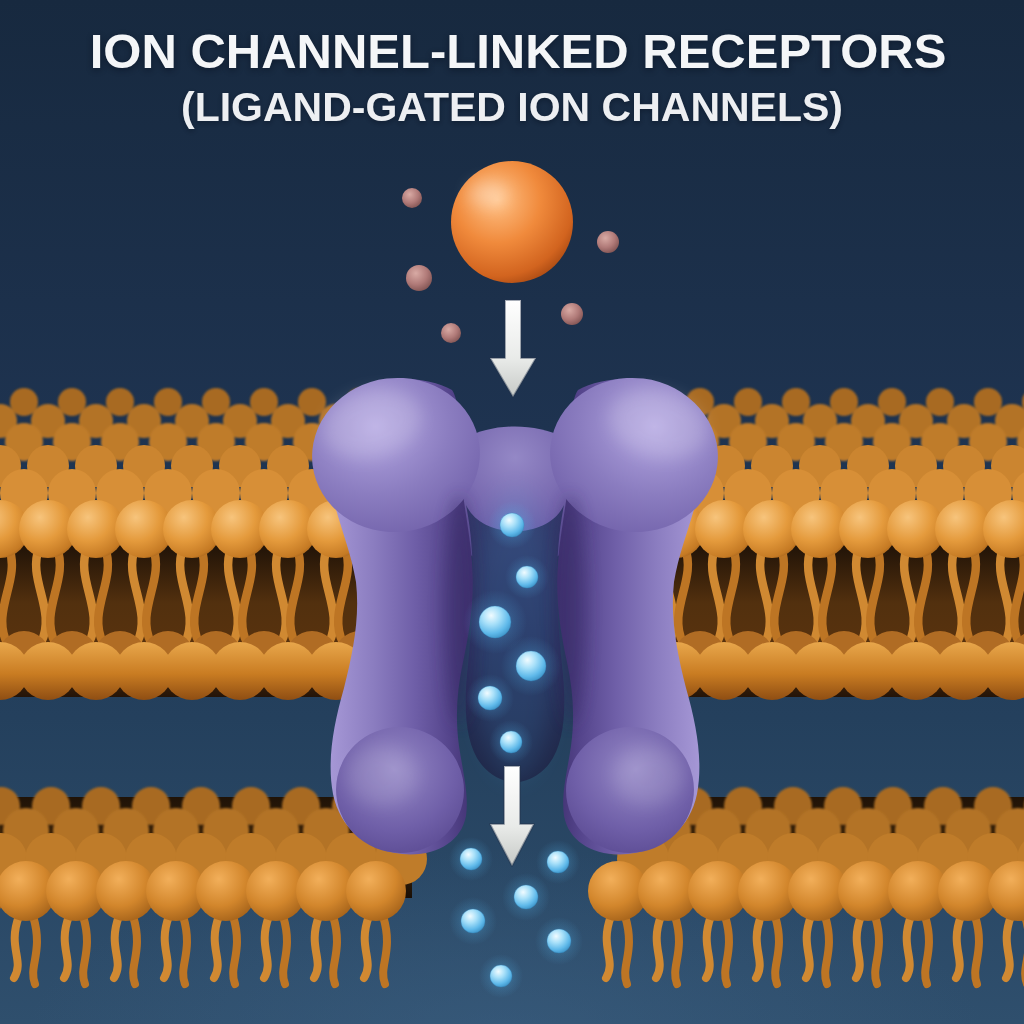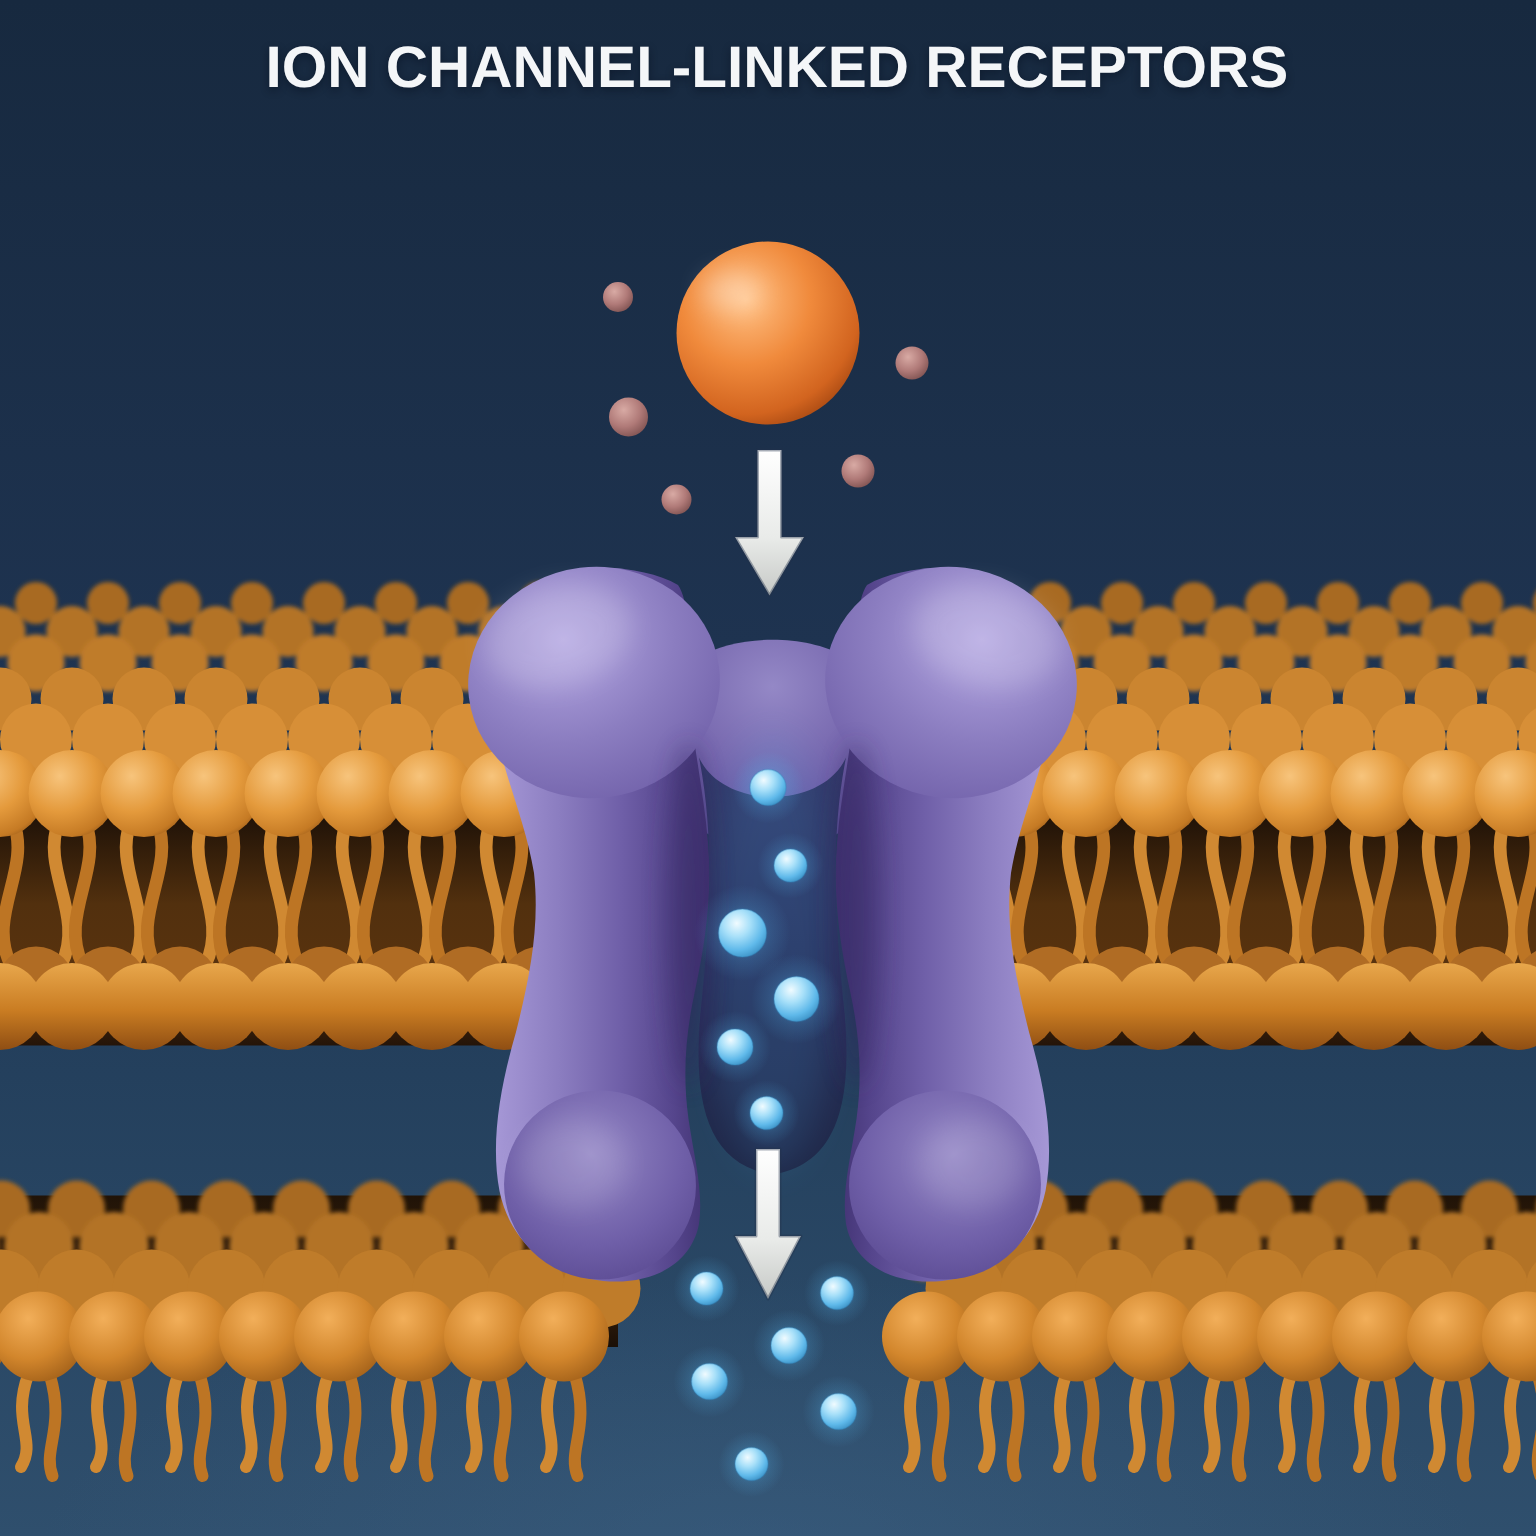--- a/index.html
+++ b/index.html
@@ -7,21 +7,21 @@
     position:relative;width:1024px;height:1024px;
     font-family:"Liberation Sans",sans-serif;
     background:linear-gradient(180deg,
       var(--bg-top,#17293f) 0%,
       var(--bg-mid,#1e3350) 42%,
       var(--bg-low,#24405d) 70%,
       var(--bg-bottom,#2f4f6d) 100%);
   }
   svg.scene{position:absolute;left:0;top:0;}
   .titles{position:absolute;top:26px;left:0;right:0;text-align:center;color:var(--title,#f4f6f8);z-index:5;}
-  .h1{font-size:39px;font-weight:bold;letter-spacing:0px;line-height:1.05;text-shadow:0 2px 6px rgba(4,12,24,.45);padding-left:12px;}
+  .h1{font-size:49px;font-weight:bold;letter-spacing:0px;line-height:1.05;text-shadow:0 2px 6px rgba(4,12,24,.45);padding-left:12px;}
   .h2{font-size:41px;font-weight:bold;margin-top:7px;opacity:.97;text-shadow:0 2px 5px rgba(4,12,24,.4);}
 </style>
 </head>
 <body>
 
 <div class="stage">
 
   <svg class="scene" width="1024" height="1024" viewBox="0 0 1024 1024" xmlns="http://www.w3.org/2000/svg">
     <defs>
       <filter id="blur8" x="-60%" y="-60%" width="220%" height="220%">
@@ -466,15 +466,16 @@
         <circle cx="473" cy="921" r="12" fill="url(#ionGrad)" stroke="#3388bd" stroke-opacity="0.35" stroke-width="1"></circle>
         <circle cx="559" cy="941" r="24" fill="url(#ionHalo)"></circle>
         <circle cx="559" cy="941" r="12" fill="url(#ionGrad)" stroke="#3388bd" stroke-opacity="0.35" stroke-width="1"></circle>
         <circle cx="501" cy="976" r="22" fill="url(#ionHalo)"></circle>
         <circle cx="501" cy="976" r="11" fill="url(#ionGrad)" stroke="#3388bd" stroke-opacity="0.35" stroke-width="1"></circle>
       </g>
   </svg>
 
   <div class="titles">
     <div class="h1">ION CHANNEL-LINKED RECEPTORS</div>
+    <div class="h2">(LIGAND-GATED ION CHANNELS)</div>
   </div>
 
 </div>
 
 </body></html>

